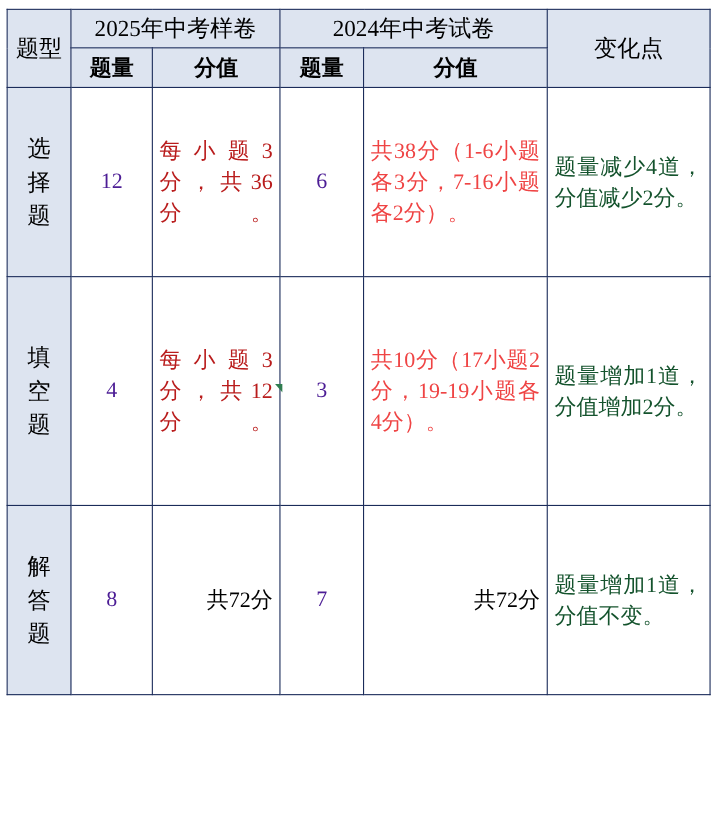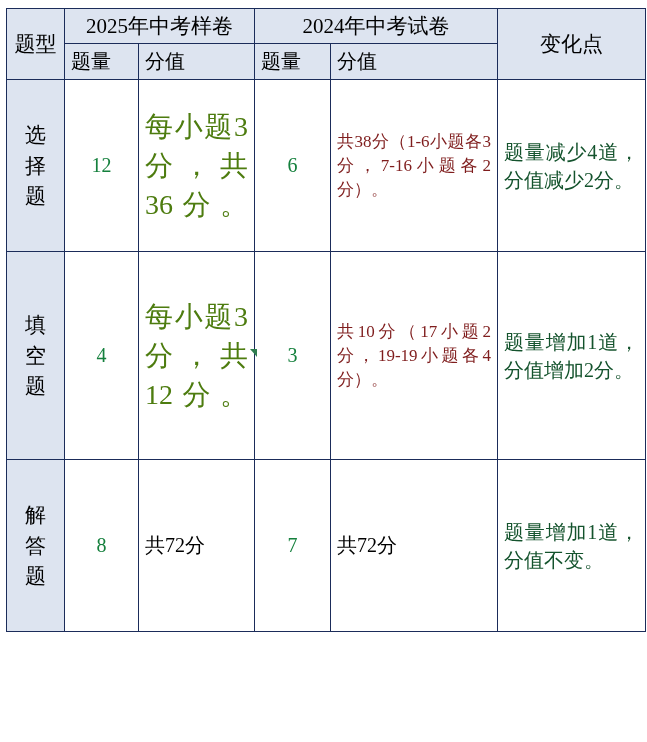--- a/index.html
+++ b/index.html
@@ -33,60 +33,62 @@
     box-sizing: border-box;
   }
   .hdr {
     background: #dde4f0;
     text-align: center;
     font-size: 21px;
     line-height: 1.25;
   }
   .hdr-sub {
     background: #dde4f0;
+    text-align: center;
     font-size: 20px;
+    font-weight: bold;
   }
   .rowlabel {
     background: #dde4f0;
     text-align: center;
     font-size: 21px;
     line-height: 1.45;
     width: 58px;
   }
   .rowlabel span {
     display: block;
   }
   .num-red {
-    color: #15803d;
+    color: #4c1d95;
     text-align: center;
     font-size: 20px;
   }
   .txt-red {
-    color: #4d7c0f;
-    font-size: 28px;
+    color: #b91c1c;
+    font-size: 20px;
     line-height: 1.4;
     text-align: justify;
     text-align-last: justify;
   }
   .txt-red-left {
     color: #14532d;
     font-size: 20px;
     line-height: 1.4;
     text-align: justify;
   }
   .txt-black {
-    color: #7f1d1d;
-    font-size: 17px;
+    color: #ef4444;
+    font-size: 20px;
     line-height: 1.4;
     text-align: justify;
   }
   .txt-black-center {
     color: #000000;
     font-size: 20px;
-    text-align: left;
+    text-align: right;
   }
   .c-qty2025 { width: 74px; }
   .c-score2025 { width: 116px; }
   .c-qty2024 { width: 76px; }
   .c-score2024 { width: 167px; }
   .c-change { width: 148px; }
   .tickmark {
     position: absolute;
     left: 250px;
     top: 341px;

